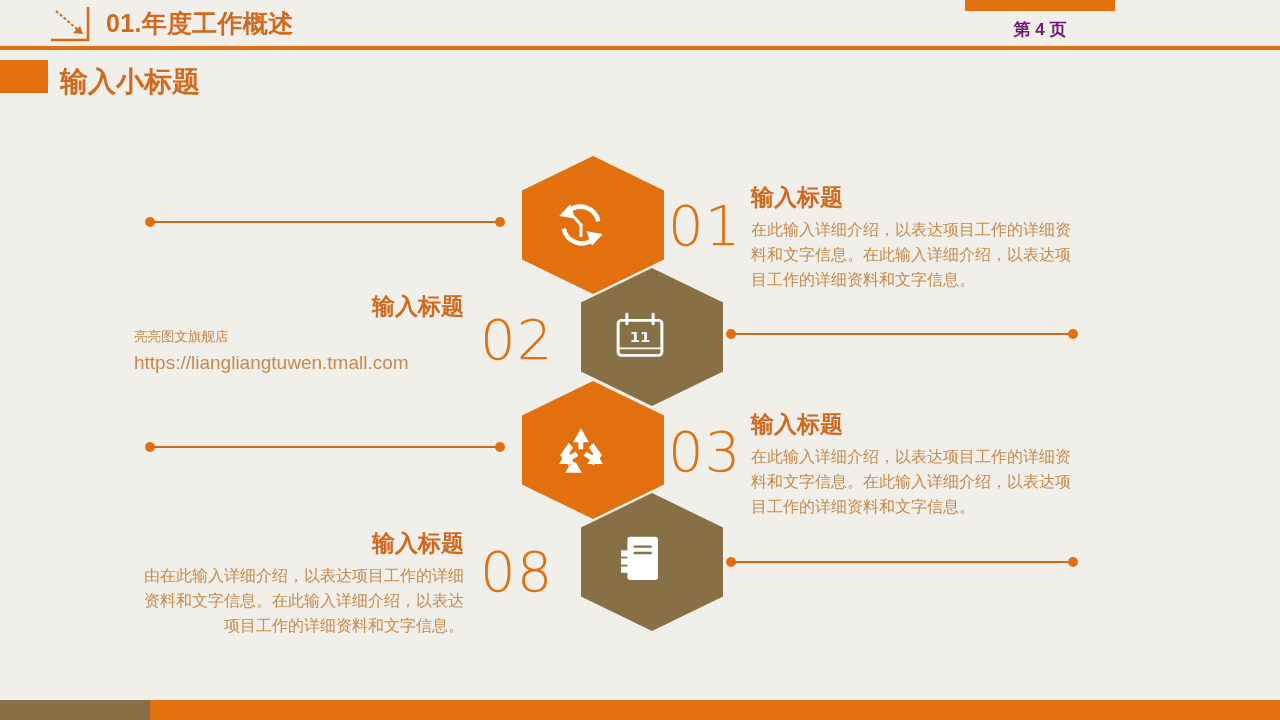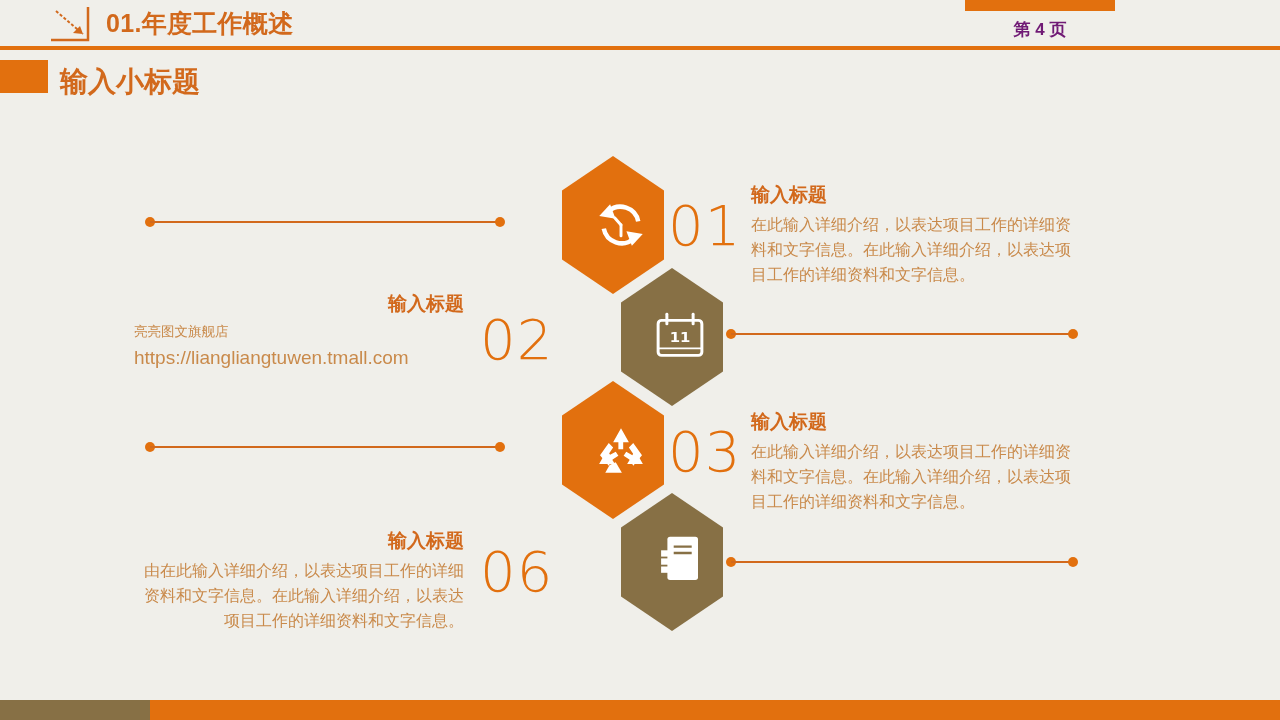--- a/index.html
+++ b/index.html
@@ -70,24 +70,23 @@
     left: 60px; top: 63px;
     font-size: 28px;
     font-weight: bold;
     color: #D2691C;
     white-space: nowrap;
   }
 
   
   .hex {
     position: absolute;
-    width: 102px;
+    width: 142px;
     height: 138px;
     clip-path: polygon(50% 0%, 100% 25%, 100% 75%, 50% 100%, 0% 75%, 0% 25%);
-    margin-left: 40px;
   }
   .hex.orange { background: #E2700E; }
   .hex.brown  { background: #877045; }
   .hex-icon {
     position: absolute;
     left: 0; top: 0;
     width: 118px; height: 138px;
     display: flex;
     align-items: center;
     justify-content: center;
@@ -109,21 +108,21 @@
     white-space: nowrap;
     font-family: "DejaVu Sans", sans-serif;
   }
   #num01 { left: 668px; top: 198px; }
   #num02 { left: 480px; top: 312px; }
   #num03 { left: 668px; top: 424px; }
   #num04 { left: 480px; top: 544px; }
 
   
   .blk-title {
-    font-size: 19px;
+    font-size: 23px;
     font-weight: bold;
     color: #D2691C;
     white-space: nowrap;
     margin: 0 0 5px 0;
   }
   .blk-body {
     font-size: 16px;
     color: #C98A4B;
     line-height: 1.55;
     margin: 0;
@@ -288,21 +287,21 @@
         <line x1="19" y1="13" x2="39" y2="13"></line>
         <line x1="19" y1="20" x2="39" y2="20"></line>
       </g>
     </svg>
   </div>
 </div>
 
 <div class="bignum" id="num01">01</div>
 <div class="bignum" id="num02">02</div>
 <div class="bignum" id="num03">03</div>
-<div class="bignum" id="num04">06</div>
+<div class="bignum" id="num04">08</div>
 
 <div class="blk-right" id="blk1">
   <p class="blk-title">输入标题</p>
   <p class="blk-body">在此输入详细介绍，以表达项目工作的详细资料和文字信息。在此输入详细介绍，以表达项目工作的详细资料和文字信息。</p>
 </div>
 
 <div class="blk-left" id="blk2">
   <p class="blk-title">输入标题</p>
   <p class="blk-body">
     <span>亮亮图文旗舰店</span><br>

